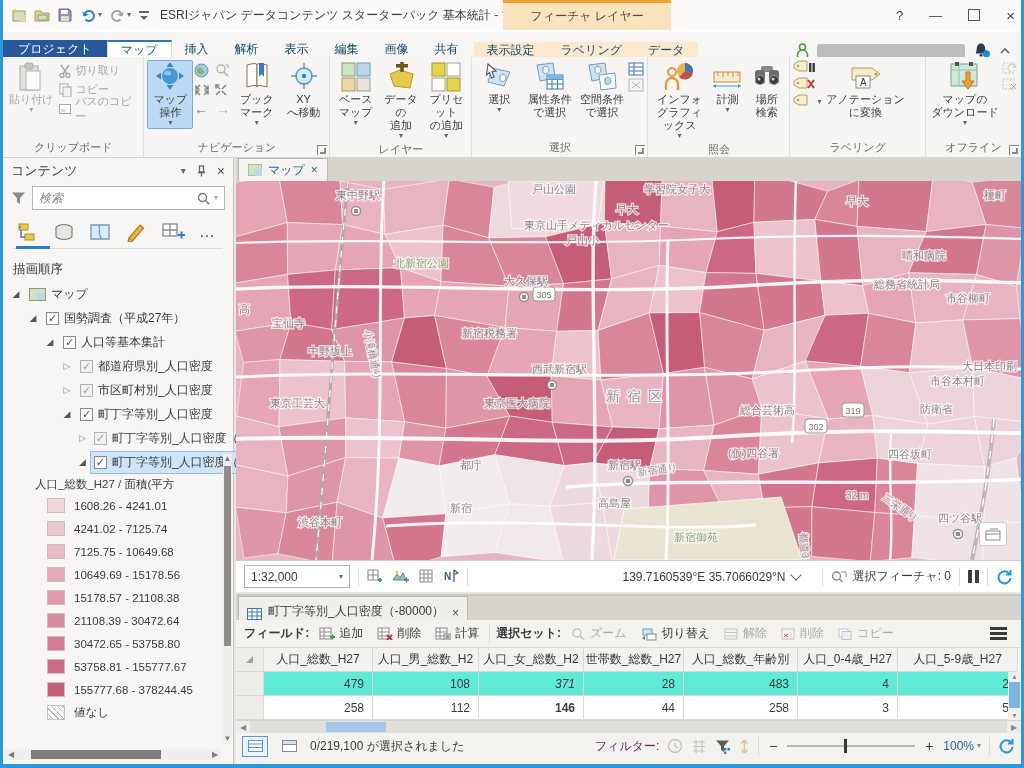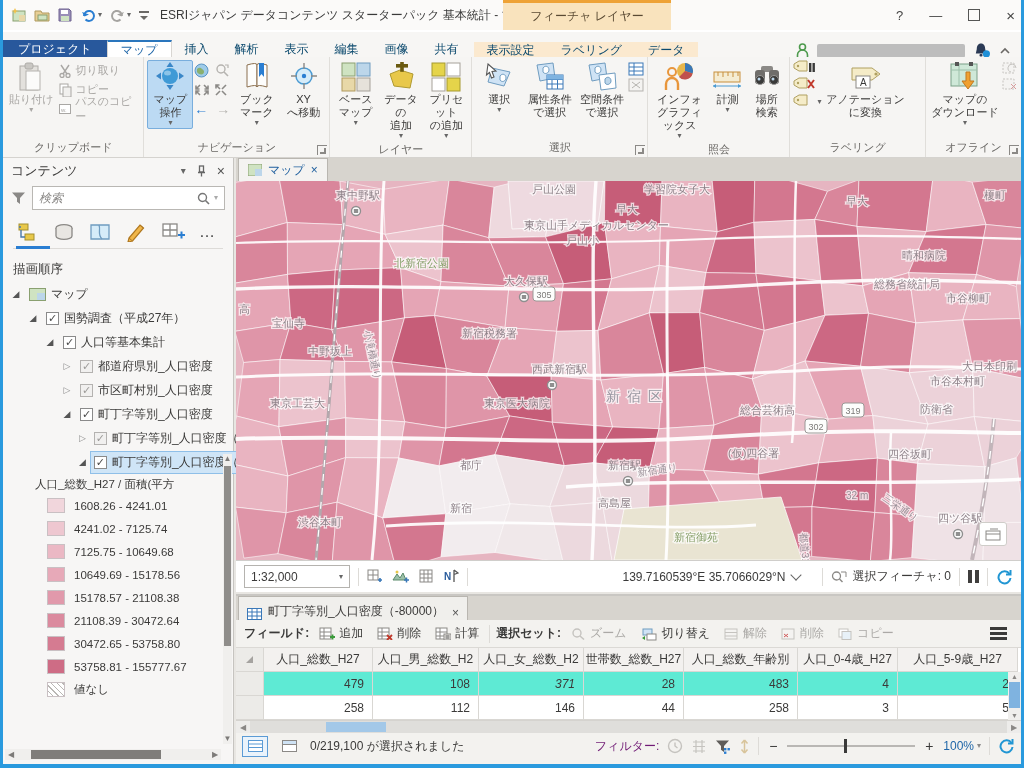--- a/index.html
+++ b/index.html
@@ -666,20 +666,24 @@
               <span class="lchip" style="background:#db8a9e"></span>
               <span>21108.39 - 30472.64</span>
             </div>
             <div class="lrow">
               <span class="lchip" style="background:#d57b91"></span>
               <span>30472.65 - 53758.80</span>
             </div>
             <div class="lrow">
               <span class="lchip" style="background:#ce6c85"></span>
               <span>53758.81 - 155777.67</span>
+            </div>
+            <div class="lrow">
+              <span class="lchip" style="background:#c75d78"></span>
+              <span>155777.68 - 378244.45</span>
             </div>
             <div class="lrow">
               <span class="lchip hatch"></span>
               <span>値なし</span>
             </div>
           </div>
       </div>
       <div id="panel-vscroll">
         <span class="arr" style="top:0">▲</span>
           <span class="thumb"></span>
@@ -1065,21 +1069,21 @@
               <div class="gcell" style="width: 105px; flex: 0 0 105px; font-style: italic;">371</div>
               <div class="gcell" style="width: 100px; flex: 0 0 100px;">28</div>
               <div class="gcell" style="width: 114px; flex: 0 0 114px;">483</div>
               <div class="gcell" style="width: 100px; flex: 0 0 100px;">4</div>
               <div class="gcell" style="width: 120px; flex: 0 0 120px;">2</div>
             </div>
             <div class="grow" style="background: rgb(255, 255, 255);">
               <div class="gcell gutter" style="width: 28px; flex: 0 0 28px;"></div>
               <div class="gcell" style="width: 109px; flex: 0 0 109px;">258</div>
               <div class="gcell" style="width: 106px; flex: 0 0 106px;">112</div>
-              <div class="gcell" style="width: 105px; flex: 0 0 105px;">146</div>
+              <div class="gcell" style="width: 105px; flex: 0 0 105px; font-weight: bold;">146</div>
               <div class="gcell" style="width: 100px; flex: 0 0 100px;">44</div>
               <div class="gcell" style="width: 114px; flex: 0 0 114px;">258</div>
               <div class="gcell" style="width: 100px; flex: 0 0 100px;">3</div>
               <div class="gcell" style="width: 120px; flex: 0 0 120px;">5</div>
             </div>
           </div>
         <div id="grid-vscroll">
           <span class="arr" style="top:0">▲</span>
             <span class="thumb"></span>
             <span class="arr" style="bottom:0">▼</span>

